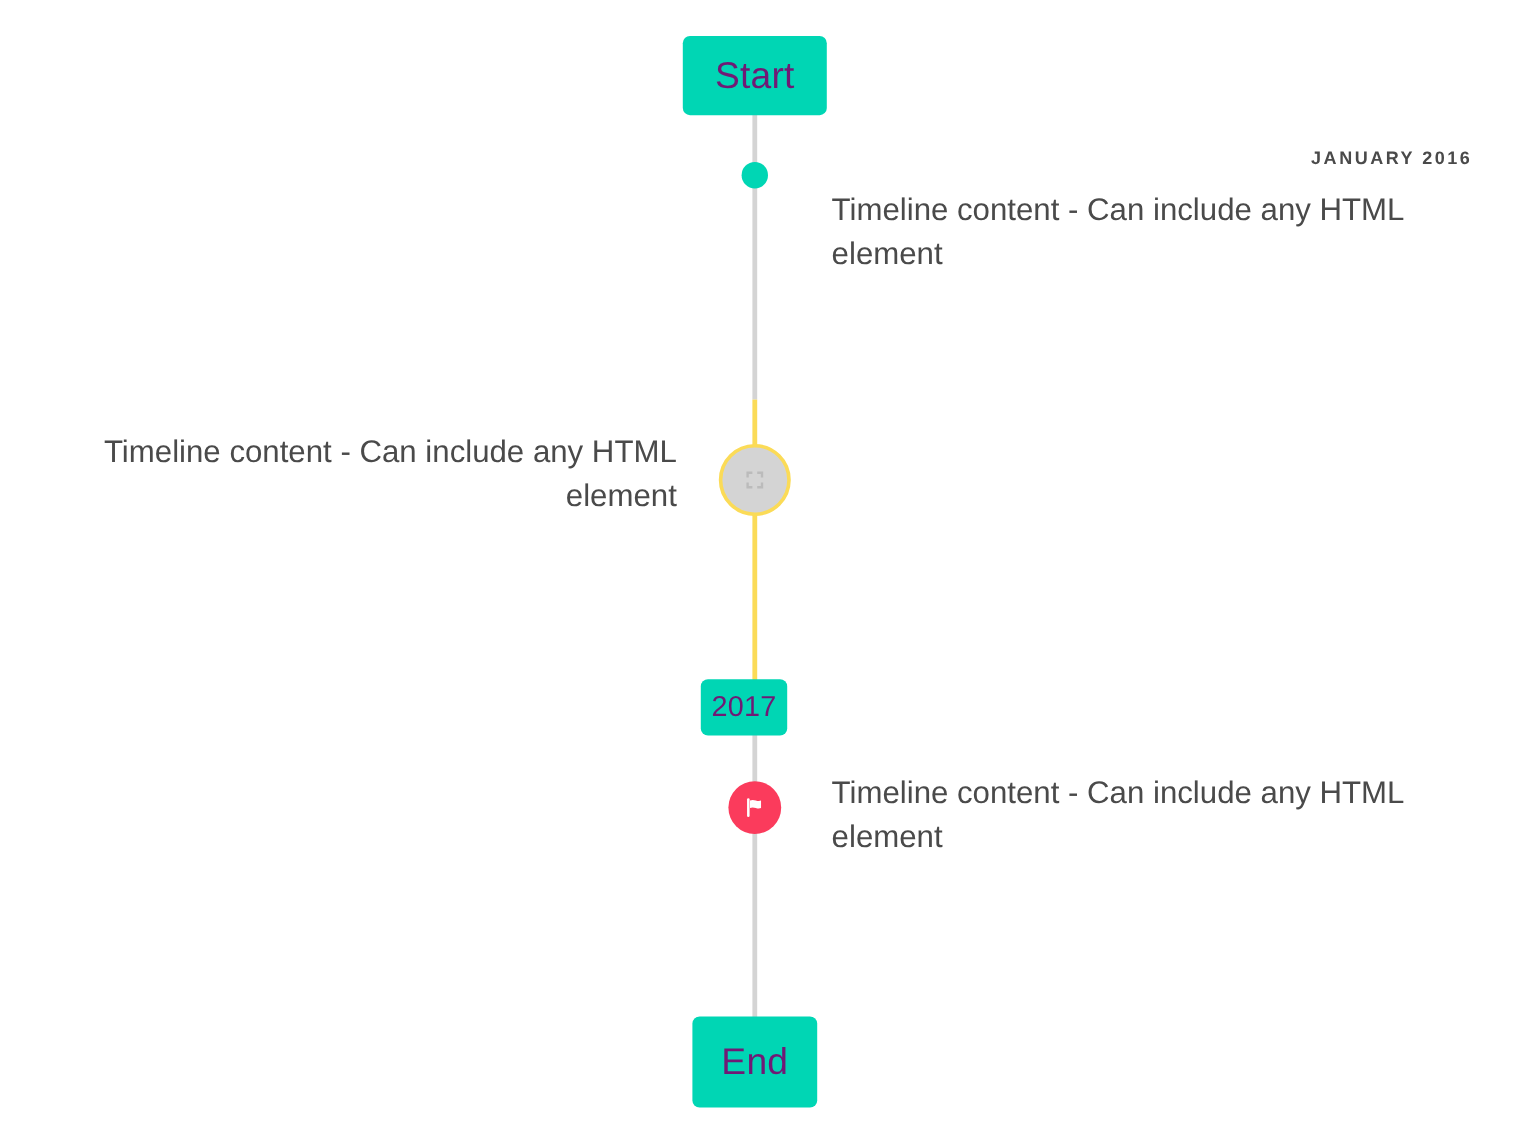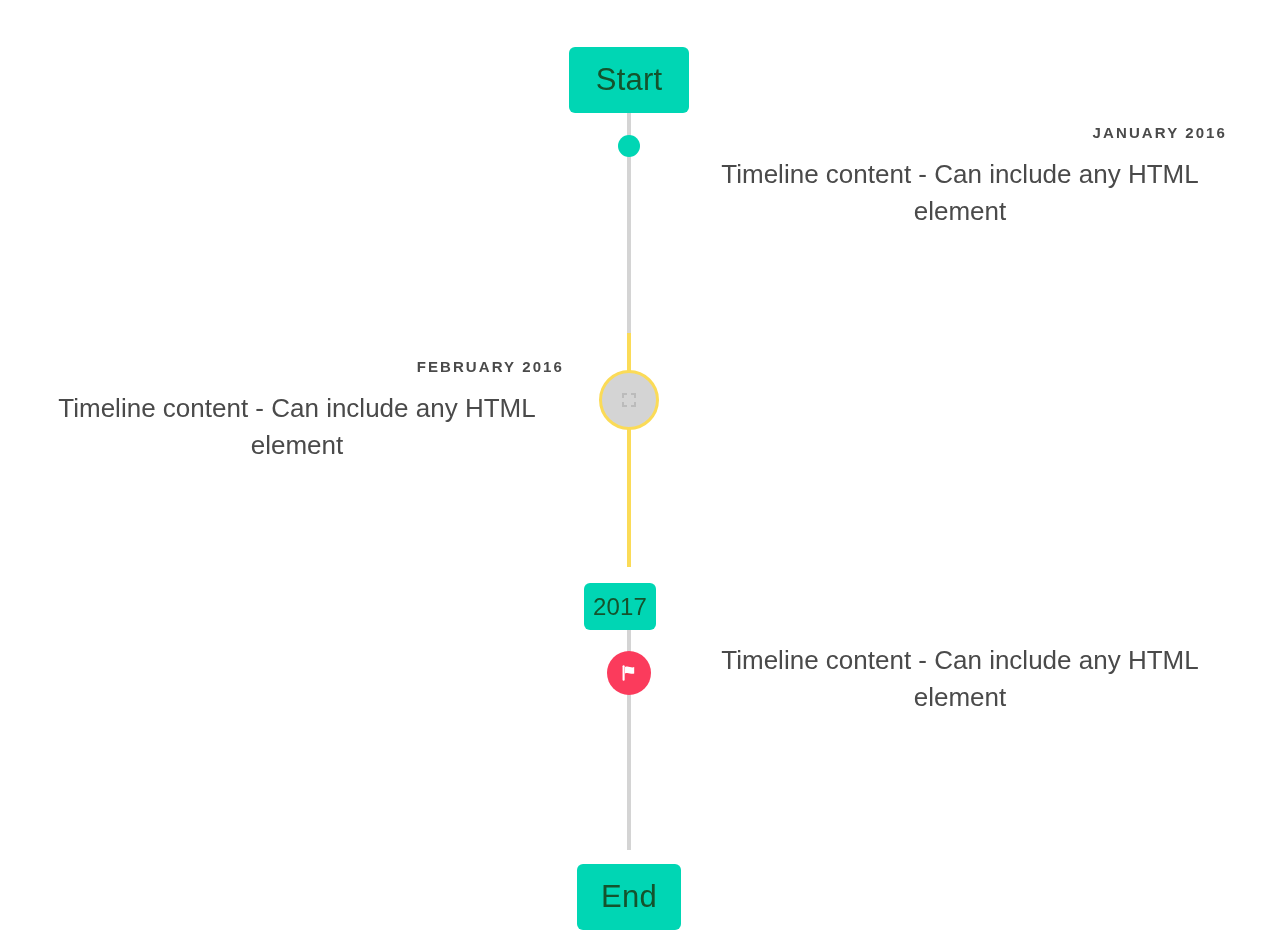--- a/index.html
+++ b/index.html
@@ -36,43 +36,42 @@
     top: 333px;
     width: 4px;
     height: 234px;
     background: #fbdb57;
   }
 
   
   .cap {
     position: absolute;
     background: #00d6b4;
-    color: #14532d;
+    color: #701a75;
     border-radius: 6px;
     display: flex;
     align-items: center;
     justify-content: center;
     font-weight: 400;
     letter-spacing: 0.2px;
     box-sizing: border-box;
-    margin-top: 17px;
   }
   .cap-start {
     left: 569px; top: 30px;
     width: 120px; height: 66px;
     font-size: 31px;
   }
   .cap-mid {
     left: 584px; top: 566px;
     width: 72px; height: 47px;
     font-size: 24px;
   }
   .cap-end {
     left: 577px; top: 847px;
-    width: 104px; height: 66px;
+    width: 104px; height: 76px;
     font-size: 31px;
   }
 
   
   .event {
     position: absolute;
     left: 0;
     width: 1268px;
   }
   .ev-jan   { top: 124px; }
@@ -94,21 +93,20 @@
     margin: 0 0 14px 0;
     line-height: 1.2;
     text-align: right;
   }
   .ev-text {
     font-size: 26px;
     font-weight: 400;
     color: #4a4a4a;
     line-height: 1.42;
     margin: 0;
-    text-align: center;
   }
 
   
   .marker {
     position: absolute;
     box-sizing: border-box;
     border-radius: 50%;
     display: flex;
     align-items: center;
     justify-content: center;
@@ -157,21 +155,20 @@
 
   <div class="event ev-feb ev-left">
     <div class="marker marker-big">
       <span class="glyph-broken">
         <svg width="20" height="20" viewBox="0 0 20 20" aria-hidden="true">
           <path d="M3 3h5v2H5v3H3V3zm9 0h5v5h-2V5h-3V3zM3 12h2v3h3v2H3v-5zm12 0h2v5h-5v-2h3v-3z" fill="#7d7d7d"></path>
         </svg>
       </span>
     </div>
     <div class="ev-body">
-      <p class="ev-date">FEBRUARY 2016</p>
       <p class="ev-text">Timeline content - Can include any HTML element</p>
     </div>
   </div>
 
   <div class="cap cap-mid">2017</div>
 
   <div class="event ev-mar ev-right">
     <div class="marker marker-flag">
       <span class="glyph-flag">
         <svg width="22" height="22" viewBox="0 0 22 22" aria-hidden="true">

